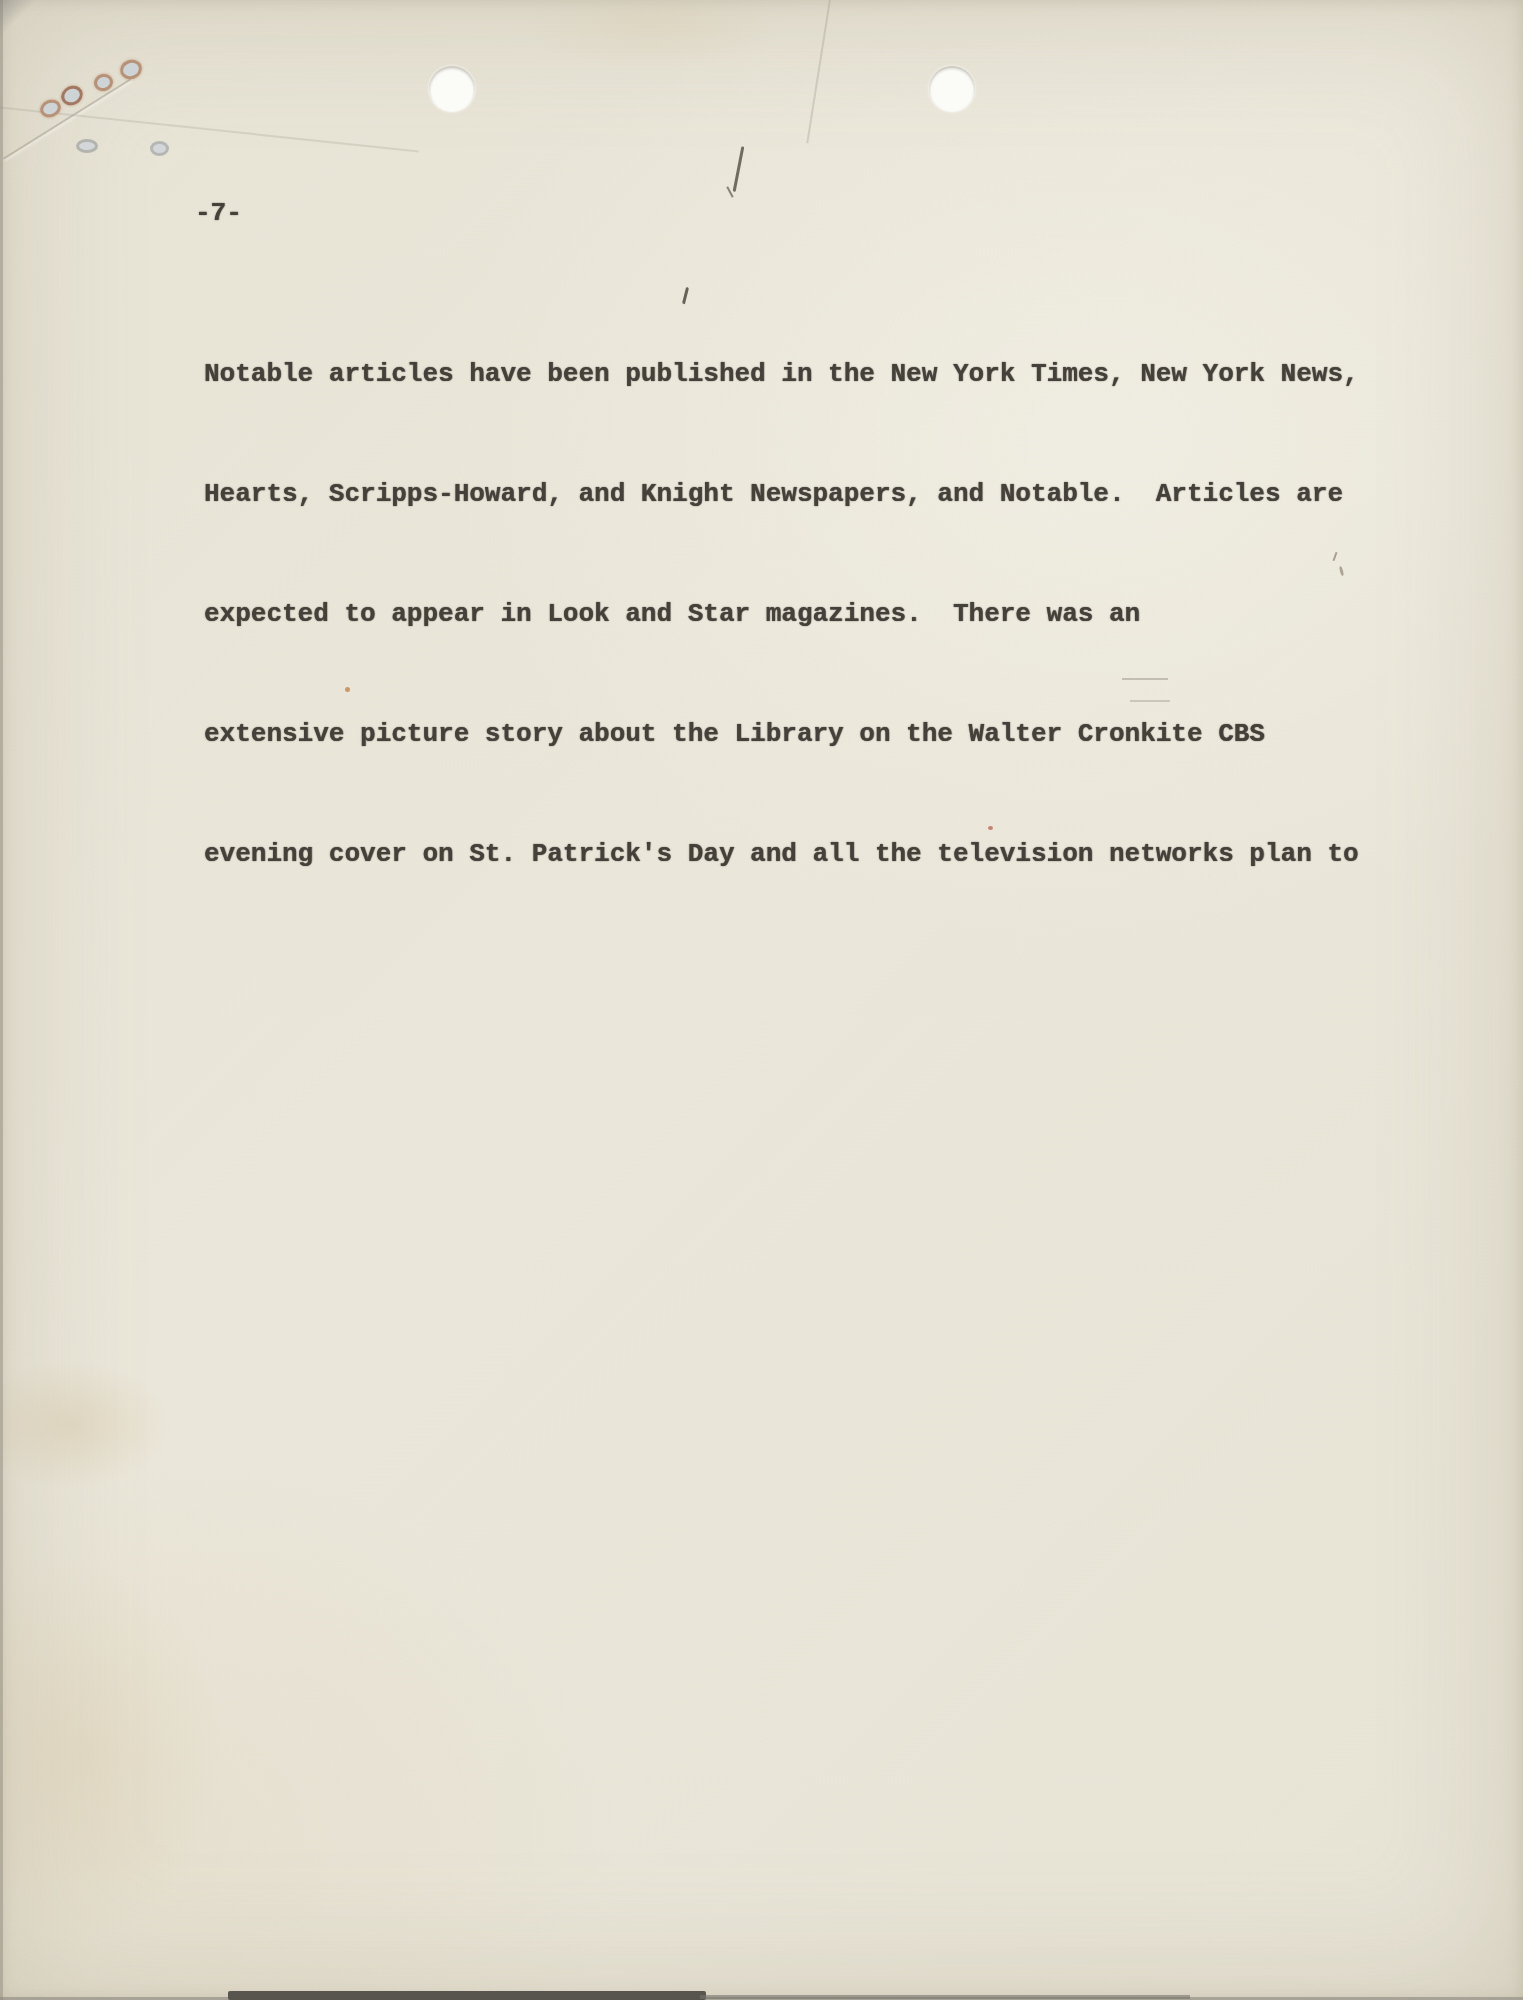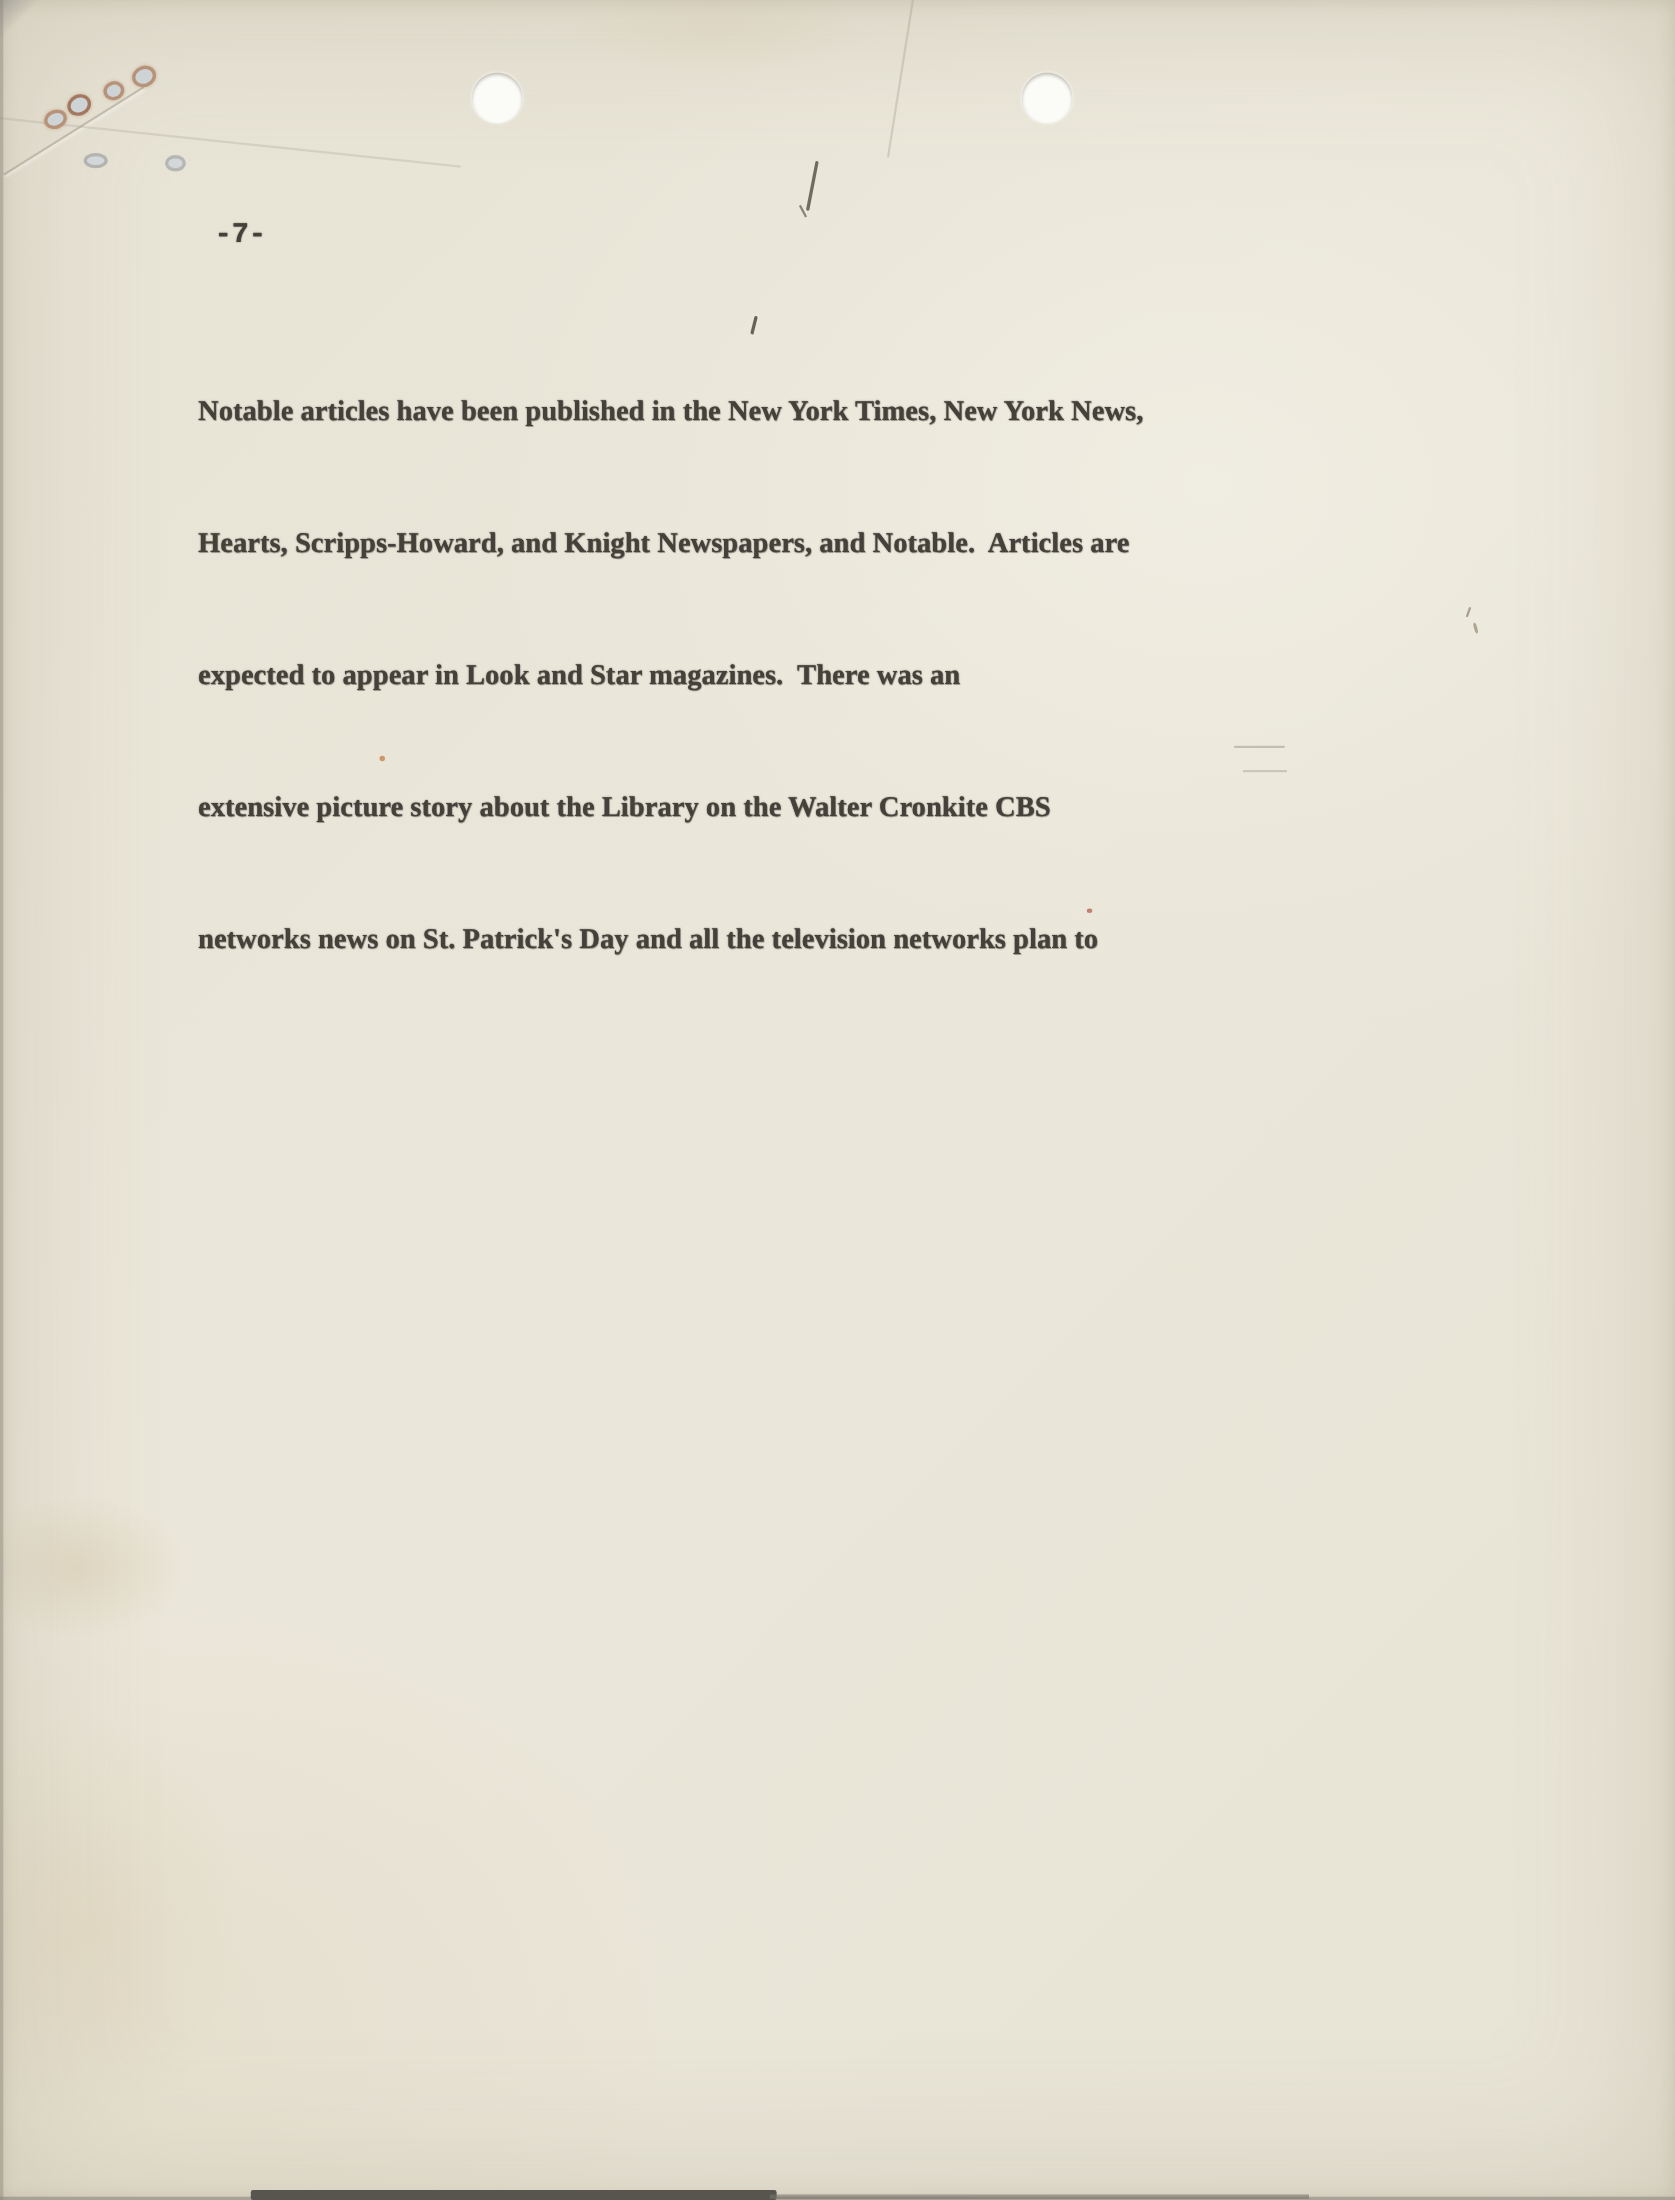--- a/index.html
+++ b/index.html
@@ -33,23 +33,22 @@
     text-shadow: 0 0 1.4px rgba(68,64,58,0.85), 0.6px 0.4px 0.6px rgba(68,64,58,0.35);
     white-space: pre;
   }
   .page-number {
     left: 195px;
     top: 183px;
     height: 60px;
     line-height: 60px;
   }
   .paragraph {
-    left: 180px;
+    left: 204px;
     top: 284px;
-    font-family: Liberation Serif, serif;
   }
   .para-line {
     height: 60px;
     line-height: 60px;
     white-space: pre;
   }
   
   .hole {
     position: absolute;
     width: 46px;
@@ -222,21 +221,21 @@
   <div class="speck red"></div>
   <div class="speck orange"></div>
 
   <div class="typewriter page-number">-7-</div>
 
   <div class="typewriter paragraph">
     <div class="para-line">Notable articles have been published in the New York Times, New York News,</div>
     <div class="para-line">Hearts, Scripps-Howard, and Knight Newspapers, and Notable.  Articles are</div>
     <div class="para-line">expected to appear in Look and Star magazines.  There was an</div>
     <div class="para-line">extensive picture story about the Library on the Walter Cronkite CBS</div>
-    <div class="para-line">networks news on St. Patrick's Day and all the television networks plan to</div>
+    <div class="para-line">evening cover on St. Patrick's Day and all the television networks plan to</div>
   </div>
 
   <div class="edge-bottom-line"></div>
   <div class="edge-bottom-dark"></div>
   <div class="edge-bottom-mid"></div>
   <div class="edge-left-line"></div>
 
 </div>
 
 </body></html>

